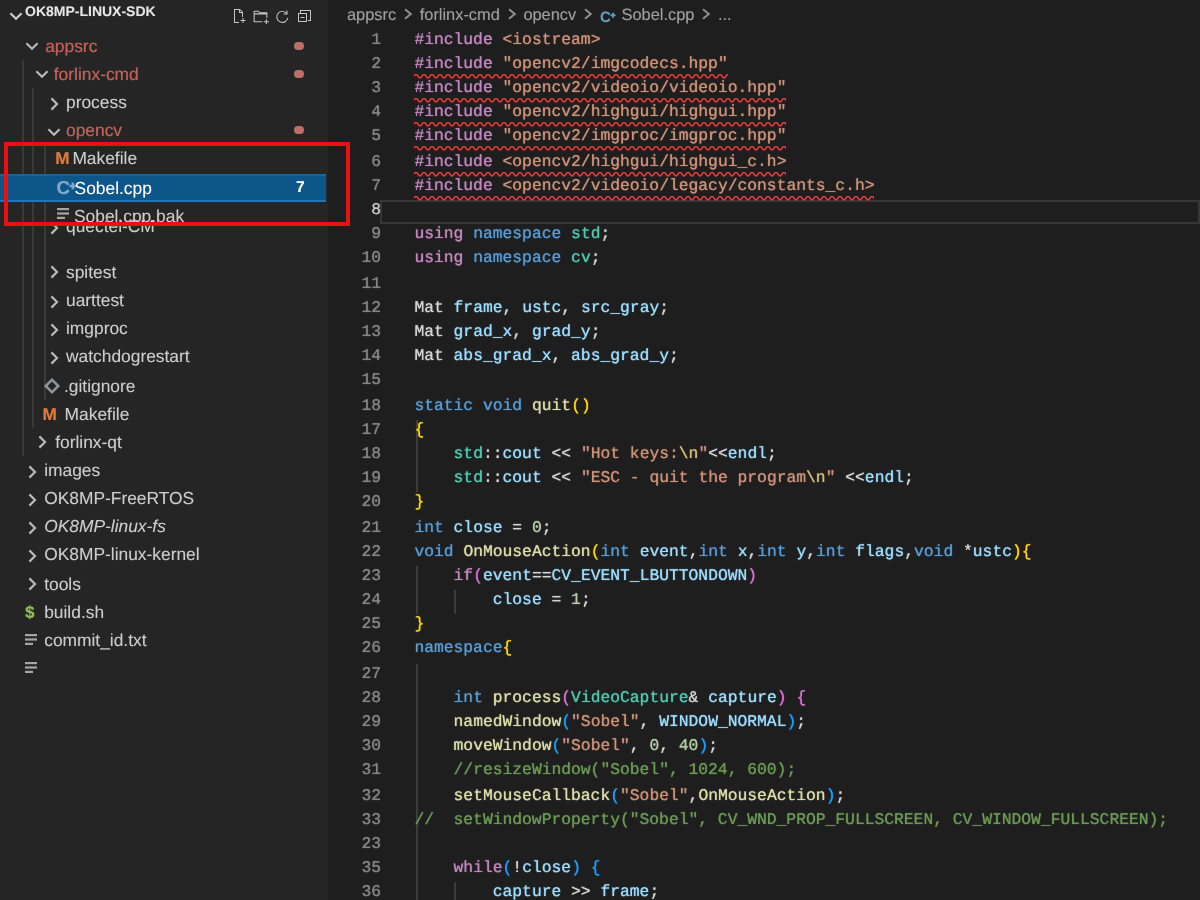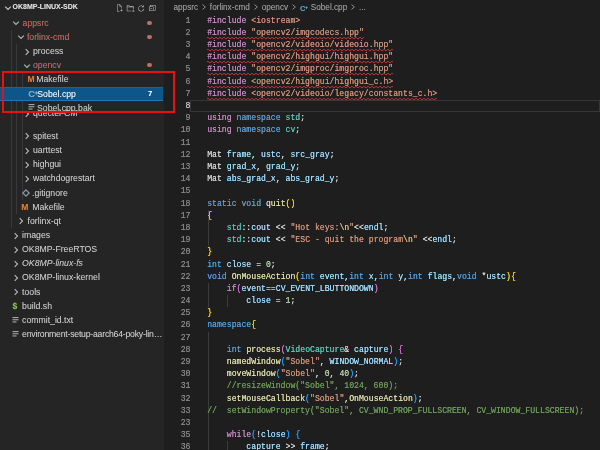--- a/index.html
+++ b/index.html
@@ -179,21 +179,21 @@
 <div class="trow" style="top:143.05px">
     <svg class="chev" width="8" height="8" viewBox="0 0 8 8" style="left:22.5px">
       <path d="M2.7 1.2 L5.5 4 L2.7 6.8" stroke="#b8b8b8" stroke-width="1.1" fill="none"></path>
     </svg>
     <span class="lb" style="left:33px;">uarttest</span>
   </div>
 <div class="trow" style="top:157.20px">
     <svg class="chev" width="8" height="8" viewBox="0 0 8 8" style="left:22.5px">
       <path d="M2.7 1.2 L5.5 4 L2.7 6.8" stroke="#b8b8b8" stroke-width="1.1" fill="none"></path>
     </svg>
-    <span class="lb" style="left:33px;">highgui</span>
+    <span class="lb" style="left:33px;">imgproc</span>
   </div>
 <div class="trow" style="top:171.35px">
     <svg class="chev" width="8" height="8" viewBox="0 0 8 8" style="left:22.5px">
       <path d="M2.7 1.2 L5.5 4 L2.7 6.8" stroke="#b8b8b8" stroke-width="1.1" fill="none"></path>
     </svg>
     <span class="lb" style="left:33px;">watchdogrestart</span>
   </div>
 <div class="trow" style="top:185.50px">
     <svg class="ficon" width="10" height="10" viewBox="0 0 10 10" style="left:21.0px;top:2.2px">
       <rect x="2.8" y="2.8" width="4.4" height="4.4" fill="none" stroke="#8a959c" stroke-width="1.3" transform="rotate(45 5 5)"></rect>
@@ -251,21 +251,20 @@
       <rect x="0.5" y="5.4" width="4" height="1.1" fill="#a6a6a6"></rect>
     </svg>
     <span class="lb" style="left:22.1px;">commit_id.txt</span>
   </div>
 <div class="trow" style="top:327.00px">
     <svg class="ficon" width="8" height="9" viewBox="0 0 8 9" style="left:12.0px;top:2.8px">
       <rect x="0.5" y="1" width="6" height="1.1" fill="#a6a6a6"></rect>
       <rect x="0.5" y="3.2" width="6" height="1.1" fill="#a6a6a6"></rect>
       <rect x="0.5" y="5.4" width="4" height="1.1" fill="#a6a6a6"></rect>
     </svg>
-    <span class="lb" style="left:22.1px;"><span style="letter-spacing:-0.22px">environment-setup-aarch64-poky-lin…</span></span>
   </div>
 <div id="badge">7</div>
 <div class="dot" style="top:20.5px"></div>
 <div class="dot" style="top:34.6px"></div>
 <div class="dot" style="top:62.9px"></div>
 <div id="hdr">
     <svg class="chev" width="8" height="8" viewBox="0 0 8 8" style="left:3.5px;top:4.3px">
       <path d="M1.2 2.6 L4 5.4 L6.8 2.6" stroke="#cccccc" stroke-width="1.1" fill="none"></path>
     </svg>
     <span class="t">OK8MP-LINUX-SDK</span>

